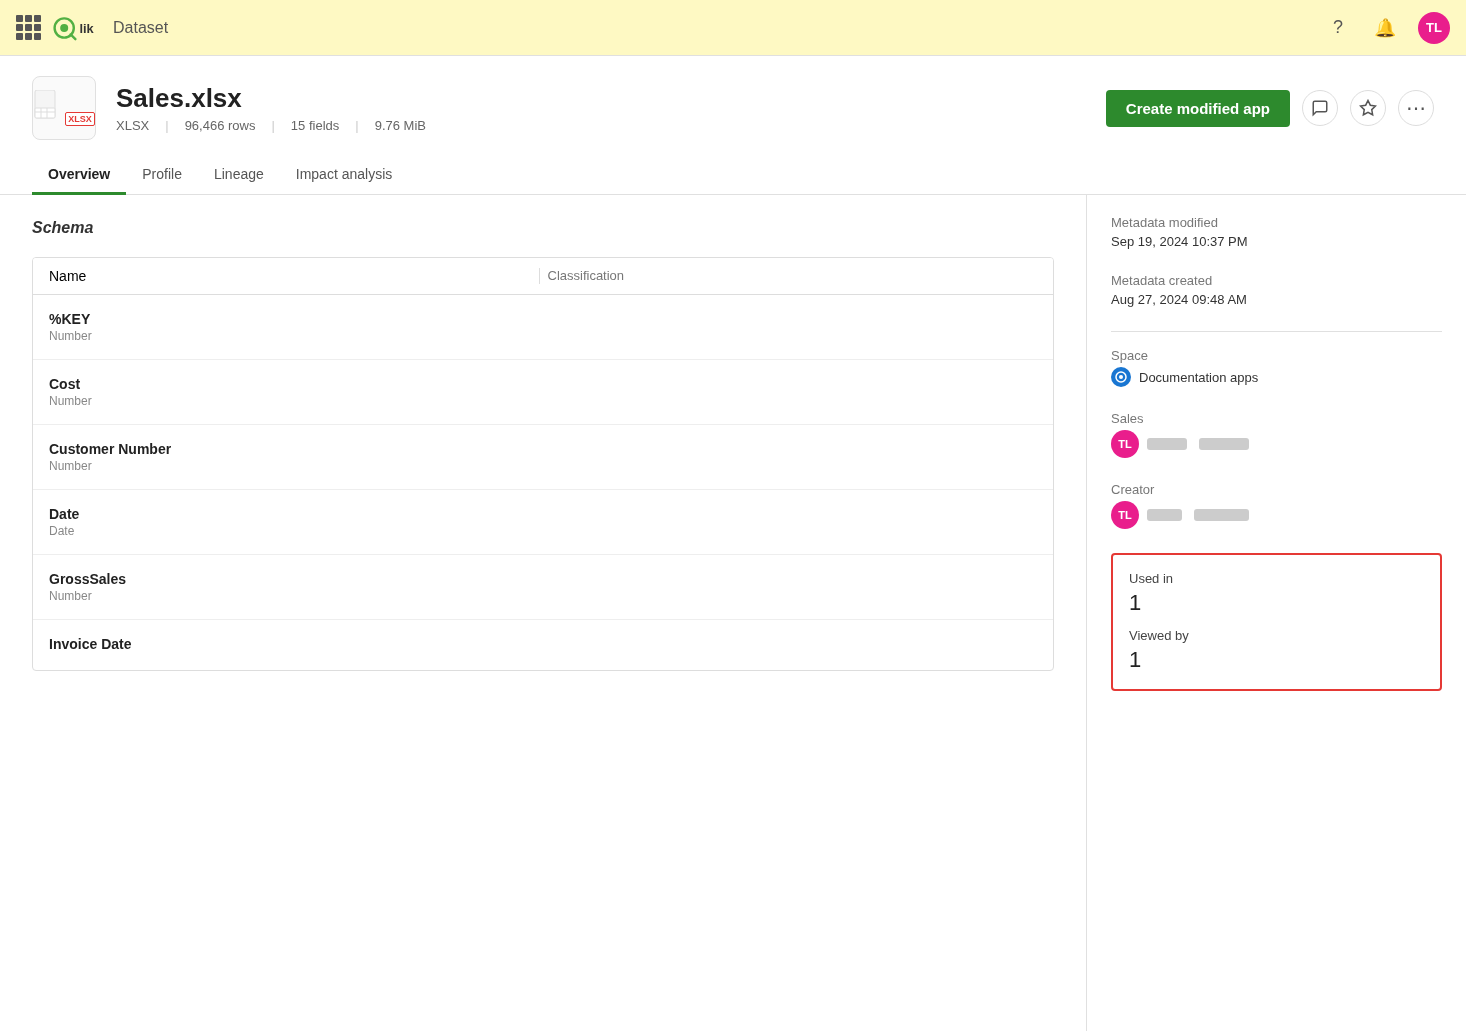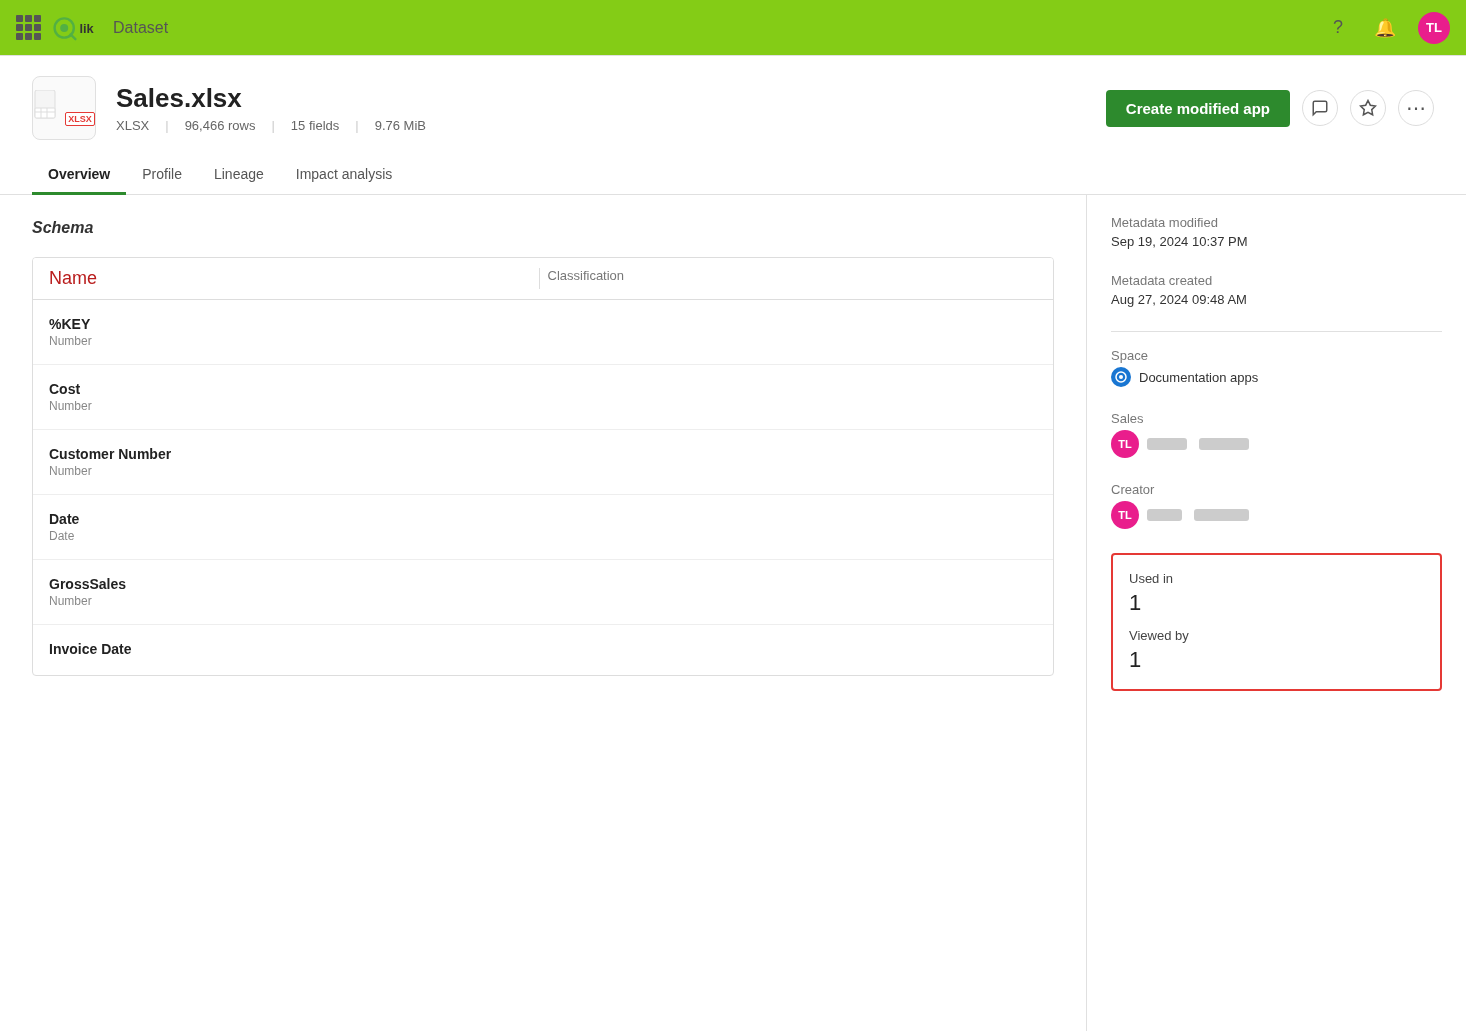--- a/index.html
+++ b/index.html
@@ -5,21 +5,21 @@
     * { box-sizing: border-box; margin: 0; padding: 0; }
     body { font-family: 'Segoe UI', Arial, sans-serif; background: #fff; color: #333; font-size: 14px; }
 
     
     .topnav {
       display: flex;
       align-items: center;
       height: 56px;
       padding: 0 16px;
       border-bottom: 1px solid #e0e0e0;
-      background: #84cc16;
+      background: #fef9c3;
     }
     .topnav-left { display: flex; align-items: center; gap: 12px; flex: 1; }
     .grid-icon { display: grid; grid-template-columns: repeat(3,7px); gap: 2px; cursor: pointer; }
     .grid-dot { width: 7px; height: 7px; background: #555; border-radius: 1px; }
     .qlik-logo { display: flex; align-items: center; gap: 6px; }
     .qlik-logo svg { width: 48px; height: 28px; }
     .nav-title { font-size: 16px; color: #555; font-weight: 400; }
     .topnav-right { display: flex; align-items: center; gap: 16px; }
     .icon-btn { width: 32px; height: 32px; border-radius: 50%; border: none; background: transparent; cursor: pointer; display: flex; align-items: center; justify-content: center; font-size: 18px; color: #555; }
     .avatar { width: 32px; height: 32px; border-radius: 50%; background: #e91e8c; color: #fff; display: flex; align-items: center; justify-content: center; font-size: 13px; font-weight: 600; cursor: pointer; }
@@ -120,21 +120,21 @@
       position: relative;
     }
     .left-panel::-webkit-scrollbar { width: 10px; }
     .left-panel::-webkit-scrollbar-track { background: #f0f0f0; }
     .left-panel::-webkit-scrollbar-thumb { background: #b0b0b0; border-radius: 5px; }
 
     .schema-title { font-size: 16px; font-weight: 600; margin-bottom: 20px; font-style: italic; }
 
     .schema-table { width: 100%; border: 1px solid #ddd; border-radius: 4px; overflow: hidden; }
     .schema-header { display: flex; padding: 10px 16px; background: #fff; border-bottom: 1px solid #ddd; }
-    .schema-col-name { flex: 1; color: #b91c1c; font-size: 18px; }
+    .schema-col-name { flex: 1; color: #000000; font-size: 14px; }
     .schema-col-class { flex: 1; color: #777; font-size: 13px; padding-left: 8px; border-left: 1px solid #ddd; }
 
     .schema-row { padding: 16px; border-bottom: 1px solid #eee; }
     .schema-row:last-child { border-bottom: none; }
     .field-name { font-weight: 600; font-size: 14px; color: #222; }
     .field-type { font-size: 12px; color: #888; margin-top: 2px; }
 
     
     .right-panel {
       width: 380px;

